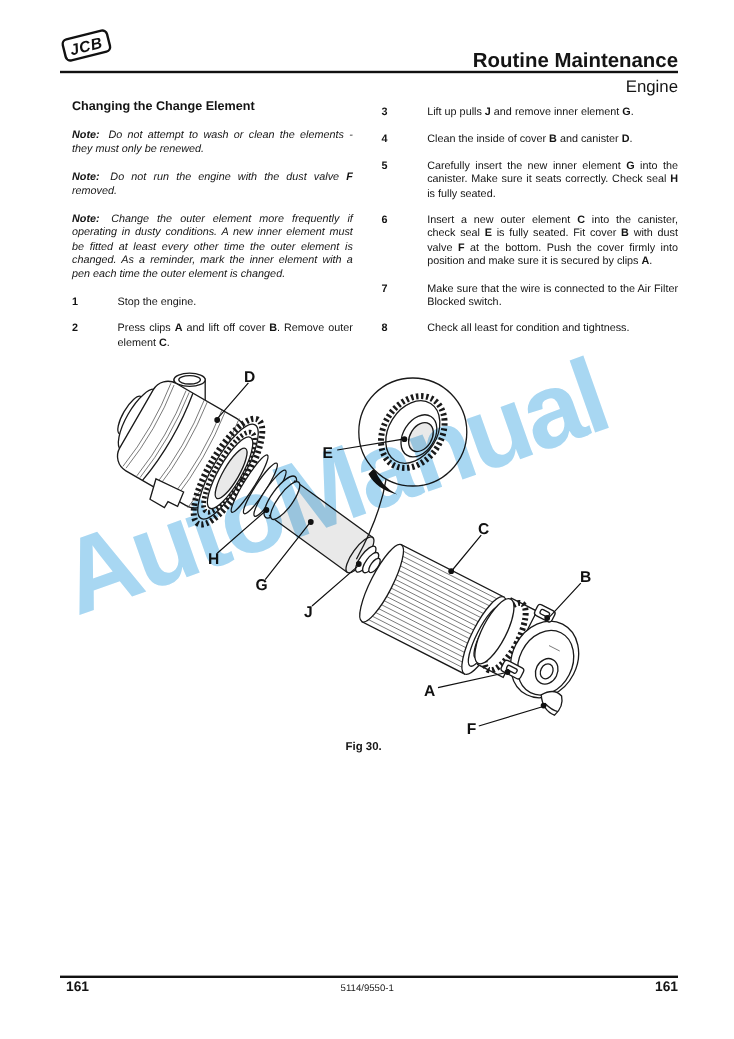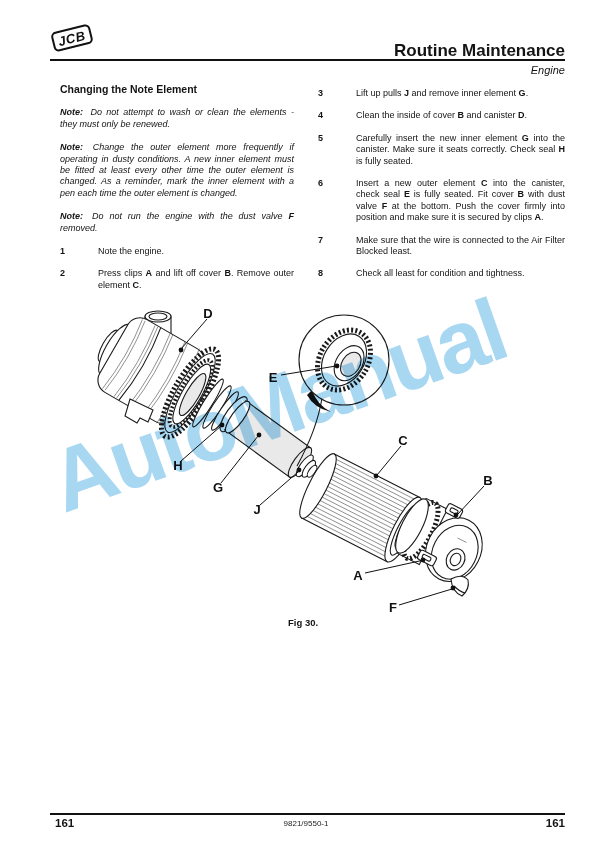--- a/index.html
+++ b/index.html
@@ -7,21 +7,21 @@
     width:612px;height:866px;background:#ffffff;position:relative;overflow:hidden;
     font-family:"Liberation Sans",sans-serif;color:#141414;
   }
   .logo{
     position:absolute;left:52px;top:28px;transform:rotate(-14deg);
     background:#fff;border:2.5px solid #111;border-radius:5px;padding:1px 4px 0 4px;
     font-weight:bold;font-style:italic;font-size:13px;letter-spacing:.5px;color:#111;
   }
   .header-title{position:absolute;right:47px;top:41px;font-weight:bold;font-size:17px;}
   .header-rule{position:absolute;left:50px;right:47px;top:59px;height:1.8px;background:#111;}
-  .header-sub{position:absolute;right:47px;top:64px;font-size:11px;font-style:italic;}
+  .header-sub{position:absolute;right:47px;top:64px;font-size:14px;}
 
   .col-left{position:absolute;left:60px;top:84px;width:234px;font-size:9px;line-height:11.4px;}
   .col-right{position:absolute;left:318px;top:88px;width:247px;font-size:9px;line-height:11.4px;}
   .section-heading{font-size:10.5px;font-weight:bold;margin:0 0 12px 0;}
   .note{font-style:italic;margin:0 0 12px 0;text-align:justify;}
   .note b{font-weight:bold;}
   .note-label{margin-right:3px;margin-top:27px;}
   .step{display:flex;margin:0 0 11px 0;}
   .step-num{flex:none;width:22px;font-weight:bold;}
   .step-text{flex:1;text-align:justify;margin-left:16px;}
@@ -56,30 +56,30 @@
 <div>
 
   <div class="logo">
     <span>JCB</span>
   </div>
   <div class="header-title">Routine Maintenance</div>
   <div class="header-rule"></div>
   <div class="header-sub">Engine</div>
 
   <div class="col-left">
-    <p class="section-heading">Changing the Note Element</p>
+    <p class="section-heading">Changing the Change Element</p>
     <div>
         <p class="note"><b class="note-label">Note:</b> Do not attempt to wash or clean the elements - they must only be renewed.</p>
+        <p class="note"><b class="note-label">Note:</b> Do not run the engine with the dust valve <b>F</b> removed.</p>
         <p class="note"><b class="note-label">Note:</b> Change the outer element more frequently if operating in dusty conditions. A new inner element must be fitted at least every other time the outer element is changed. As a reminder, mark the inner element with a pen each time the outer element is changed.</p>
-        <p class="note"><b class="note-label">Note:</b> Do not run the engine with the dust valve <b>F</b> removed.</p>
       </div>
     <div>
         <div class="step">
           <span class="step-num">1</span>
-          <span class="step-text">Note the engine.</span>
+          <span class="step-text">Stop the engine.</span>
         </div>
         <div class="step">
           <span class="step-num">2</span>
           <span class="step-text">Press clips <b>A</b> and lift off cover <b>B</b>. Remove outer element <b>C</b>.</span>
         </div>
       </div>
   </div>
 
   <div class="col-right">
     <div>
@@ -94,21 +94,21 @@
         <div class="step">
           <span class="step-num">5</span>
           <span class="step-text">Carefully insert the new inner element <b>G</b> into the canister. Make sure it seats correctly. Check seal <b>H</b> is fully seated.</span>
         </div>
         <div class="step">
           <span class="step-num">6</span>
           <span class="step-text">Insert a new outer element <b>C</b> into the canister, check seal <b>E</b> is fully seated. Fit cover <b>B</b> with dust valve <b>F</b> at the bottom. Push the cover firmly into position and make sure it is secured by clips <b>A</b>.</span>
         </div>
         <div class="step">
           <span class="step-num">7</span>
-          <span class="step-text">Make sure that the wire is connected to the Air Filter Blocked least.</span>
+          <span class="step-text">Make sure that the wire is connected to the Air Filter Blocked switch.</span>
         </div>
         <div class="step">
           <span class="step-num">8</span>
           <span class="step-text">Check all least for condition and tightness.</span>
         </div>
       </div>
   </div>
 
   <svg class="diagram" viewBox="0 0 515 330">
 
@@ -230,16 +230,16 @@
       <text class="lbl" x="207" y="216" text-anchor="middle">J</text>
     </g>
   </svg>
 
   <div class="fig-caption">Fig 30.</div>
 
   <div class="watermark" style="color: rgb(168, 215, 242);">AutoManual</div>
 
   <div class="footer-rule"></div>
   <div class="footer-left">161</div>
-  <div class="footer-center">9821/9550-1</div>
+  <div class="footer-center">5114/9550-1</div>
   <div class="footer-right">161</div>
 
 </div>
 
 </body></html>

